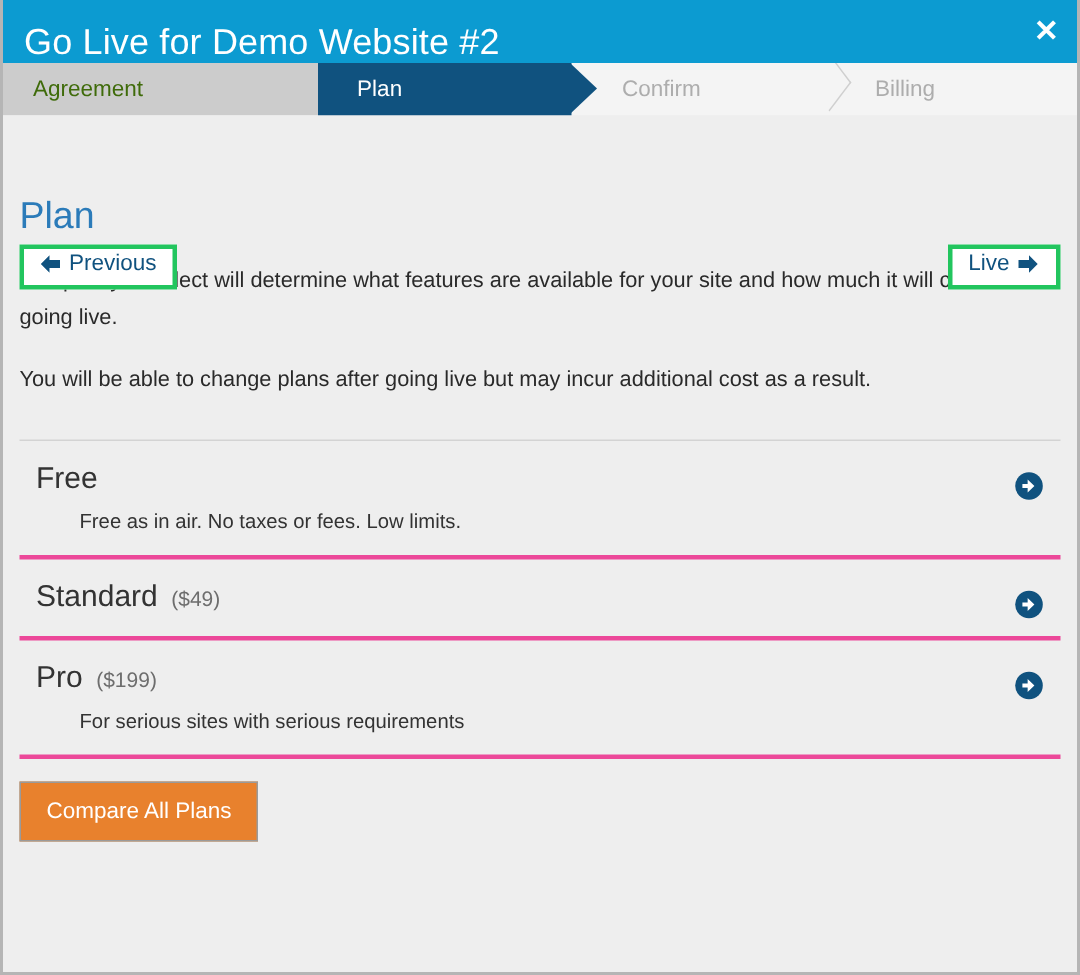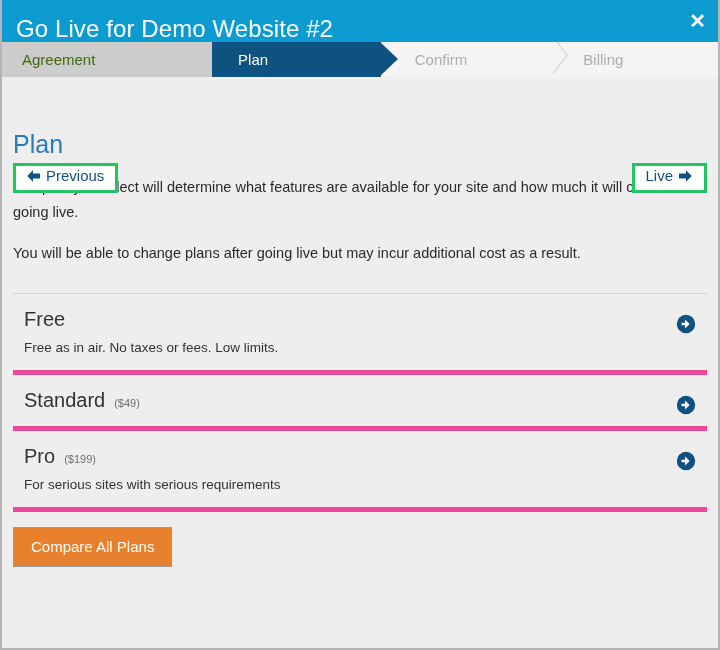--- a/index.html
+++ b/index.html
@@ -190,46 +190,47 @@
   }
   .para-2 { }
 
   
   .plan-list {
     margin-top: 27px;
     border-top: 1px solid #d3d3d3;
   }
   .plan-row {
     position: relative;
-    border-bottom: 5px solid #ec4899;
+    border-bottom: 3px solid #ec4899;
     padding: 12px 44px 13px 11px;
     box-sizing: border-box;
     cursor: pointer;
   }
   .plan-head {
     display: flex;
     align-items: baseline;
     gap: 9px;
   }
   .plan-name {
     font-size: 20px;
     color: #333333;
     line-height: 26px;
     font-weight: normal;
   }
   .plan-price {
-    font-size: 11px;
+    font-size: 14px;
     color: #6d6d6d;
     line-height: 16px;
   }
   .plan-desc {
     margin-top: 7px;
     font-size: 13.5px;
     color: #333333;
     line-height: 18px;
+    margin-left: 29px;
   }
   .plan-go {
     position: absolute;
     right: 11px;
     top: 20px;
     width: 20px;
     height: 20px;
     cursor: pointer;
   }
 

